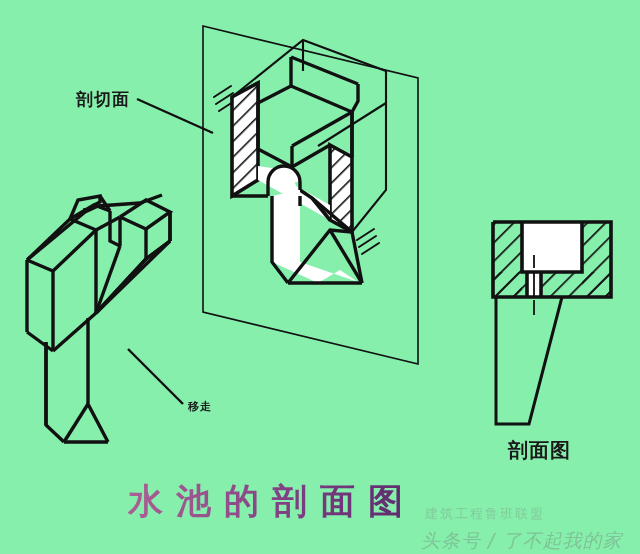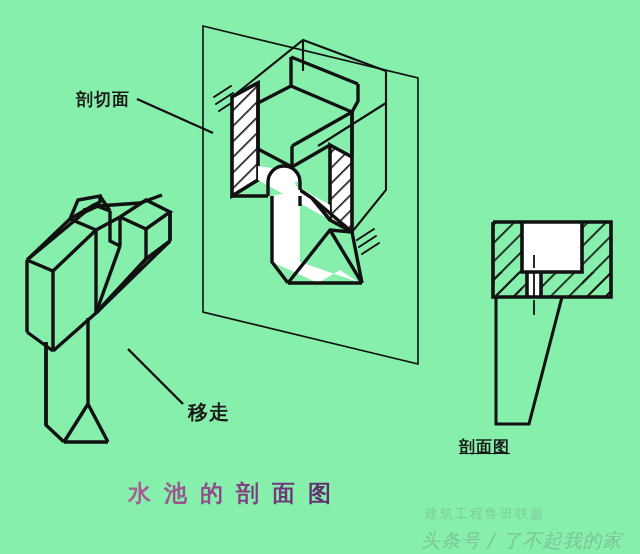--- a/index.html
+++ b/index.html
@@ -32,34 +32,33 @@
     letter-spacing: 1px;
   }
   #label-cutting-plane {
     left: 76px;
     top: 88px;
     font-size: 17px;
   }
   #label-removed {
     left: 188px;
     top: 399px;
+    font-size: 11px;
+  }
+  #label-section-view {
+    left: 508px;
+    top: 437px;
     font-size: 20px;
-  }
-  #label-section-view {
-    left: 459px;
-    top: 437px;
-    font-size: 16px;
-    text-decoration: underline;
   }
   #main-title {
     position: absolute;
     left: 128px;
     top: 478px;
     font-family: "DejaVu Sans", "Liberation Sans", sans-serif;
-    font-size: 23px;
+    font-size: 35px;
     font-weight: 700;
     letter-spacing: 13px;
     background: linear-gradient(90deg, #ab5f93 0%, #96518d 30%, #7a3b80 62%, #5a2b6c 100%);
     -webkit-background-clip: text;
     background-clip: text;
     color: transparent;
     -webkit-text-fill-color: transparent;
     white-space: nowrap;
   }
   .watermark {

